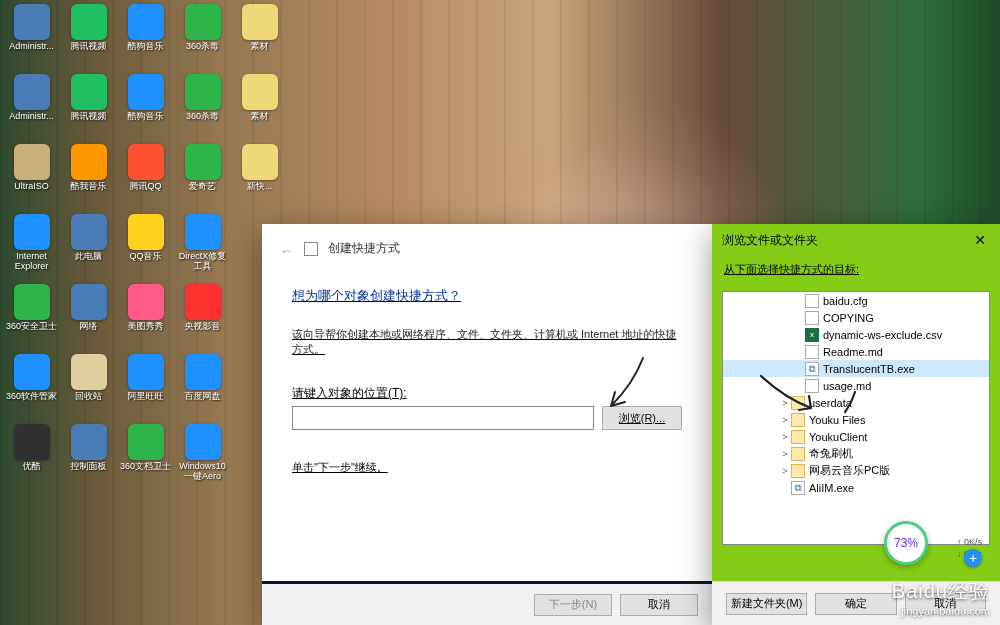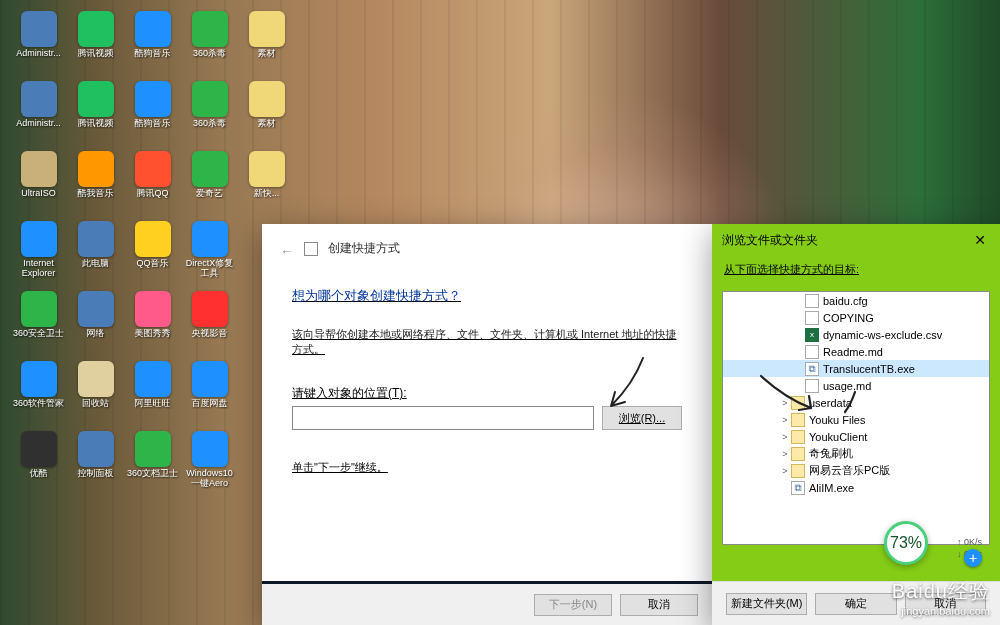--- a/index.html
+++ b/index.html
@@ -11,21 +11,21 @@
   background:
     radial-gradient(ellipse 280px 360px at 62% 55%, rgba(240,200,180,0.85), rgba(200,150,130,0.2) 55%, transparent 70%),
     linear-gradient(90deg,#2f4a30 0%,#6b5a3a 10%,#967852 22%,#b58860 38%,#caa67a 55%,#6a4a3a 72%,#2d6f3a 92%,#1f4a28 100%);
 }
 .wallpaper::before{content:"";position:absolute;inset:0;
   background:repeating-linear-gradient(90deg,rgba(0,0,0,.25) 0 2px,transparent 2px 28px);
   mix-blend-mode:multiply;opacity:.25;
 }
 
 
-.desktop { position: absolute; top: 0; left: 0; display: grid; grid-template-columns: repeat(5, 55px); grid-auto-rows: 68px; gap: 2px 2px; padding: 11px; }
+.desktop { position: absolute; top: 0; left: 0; display: grid; grid-template-columns: repeat(5, 55px); grid-auto-rows: 68px; gap: 2px 2px; padding: 4px; }
 .di { display: flex; flex-direction: column; align-items: center; cursor: pointer; color: #fff; font-size: 9px; text-align: center; text-shadow: 1px 1px 2px rgba(0,0,0,.9); width:55px; }
 .di .ic { width: 36px; height: 36px; border-radius: 6px; margin-bottom: 2px; display:flex; align-items:center; justify-content:center; font-size:18px; color:#fff; font-weight:bold; box-shadow: 0 1px 3px rgba(0,0,0,.4); }
 .di .lbl { line-height: 1.1; max-height: 22px; overflow: hidden; width:100%; }
 
 
 .wizard { position: absolute; left: 262px; top: 224px; width: 450px; height: 401px; background: #fff; color: #000; box-shadow: 0 8px 30px rgba(0,0,0,.4); }
 .wz-hdr { display:flex; align-items:center; gap:10px; padding: 16px 18px 8px; font-size: 12px; color:#333; }
 .wz-hdr .back { color:#999; font-size:14px; }
 .wz-body { padding: 6px 30px; font-size: 12px; text-decoration: underline; }
 .wz-q { color: #003399; font-size: 13px; margin: 16px 0 22px; }
@@ -52,21 +52,21 @@
 .node .fi.file { background:#fff; border:1px solid #aaa; }
 .node .fi.excel { background:#1d6f42; color:#fff; font-size:8px; }
 .node .fi.exe { background:#fff; border:1px solid #aaa; color:#3a6ea5; }
 .node.sel { background:#cce8ff; }
 .br-foot { position:absolute; bottom:0; left:0; right:0; height:44px; background:#f0f0f0; border-top:1px solid #ddd; display:flex; justify-content:flex-end; align-items:center; gap:8px; padding:0 14px; }
 .br-foot button { width:82px; height:22px; font-size:11px; background:#e1e1e1; border:1px solid #adadad; cursor:pointer; }
 
 
 .watermark { position:absolute; right:10px; bottom:8px; color:#fff; text-align:right; font-size:11px; opacity:.9; text-shadow:0 1px 3px rgba(0,0,0,.7);}
 .watermark .big { font-size:20px; font-weight:normal; letter-spacing:1px;}
-.speedball { position:absolute; right:72px; bottom:60px; width:44px; height:44px; border-radius:50%; background:#fff; border:3px solid #4ad07d; display:flex; align-items:center; justify-content:center; font-size:16px; color:#14532d; box-shadow:0 2px 6px rgba(0,0,0,.3);}
+.speedball { position:absolute; right:72px; bottom:60px; width:44px; height:44px; border-radius:50%; background:#fff; border:3px solid #4ad07d; display:flex; align-items:center; justify-content:center; font-size:12px; color:#6d28d9; box-shadow:0 2px 6px rgba(0,0,0,.3);}
 .speedlabels{position:absolute; right:18px; bottom:64px; font-size:9px; color:#555; text-align:left; line-height:1.4;}
 .speedplus{position:absolute; right:18px; bottom:58px; width:18px;height:18px;border-radius:50%;background:#1e90ff;color:#fff;display:flex;align-items:center;justify-content:center;font-size:14px;box-shadow:0 1px 3px rgba(0,0,0,.4);}
 
 
 .arrow1 { position:absolute; left:593px; top:354px; pointer-events:none; }
 .arrow2 { position:absolute; left:755px; top:370px; pointer-events:none; }
 </style>
 </head>
 <body>
 

